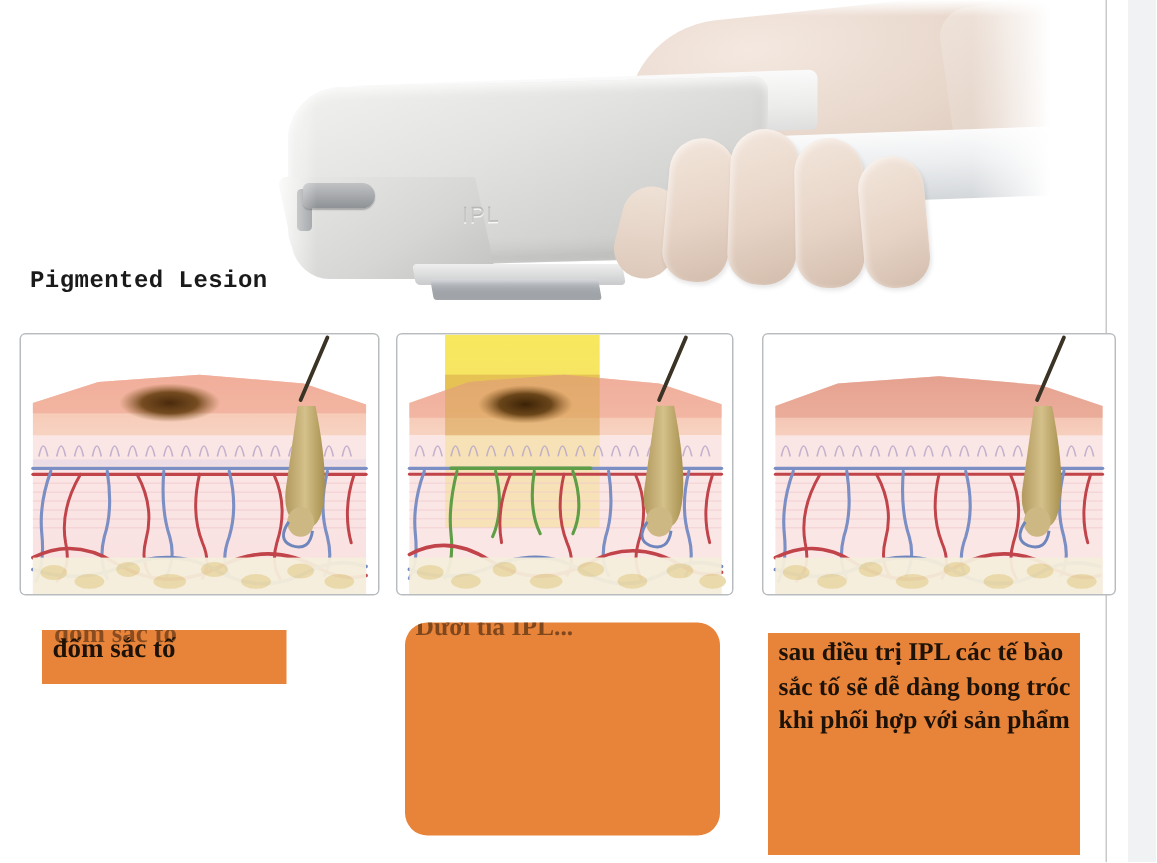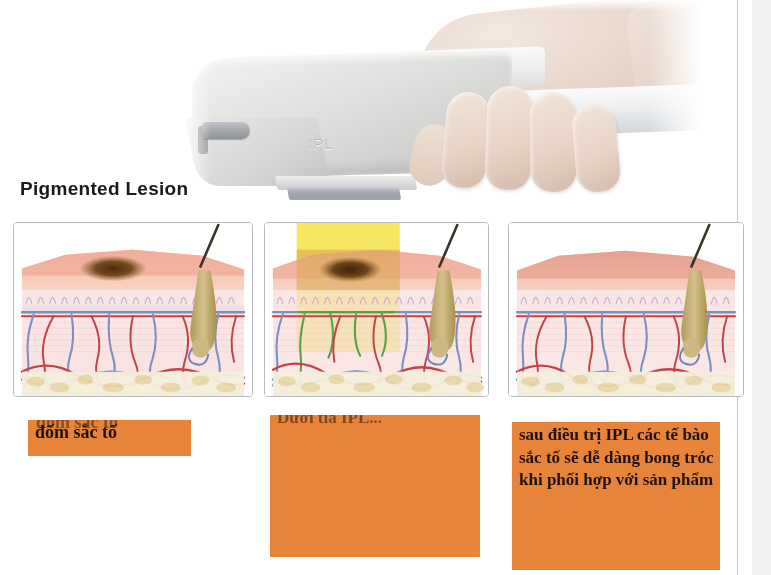--- a/index.html
+++ b/index.html
@@ -168,23 +168,23 @@
     background:
       linear-gradient(90deg, #fff 0%, rgba(255,255,255,0) 6%, rgba(255,255,255,0) 90%, #fff 100%),
       linear-gradient(180deg, #fff 0%, rgba(255,255,255,0) 5%, rgba(255,255,255,0) 88%, #fff 100%);
     pointer-events: none;
   }
 
   
   #page-title {
     position: absolute;
     left: 20px; top: 178px;
-    font-family: Liberation Sans, sans-serif;
+    font-family: Liberation Mono, monospace;
     font-weight: bold;
-    font-size: 19px;
+    font-size: 16px;
     letter-spacing: .3px;
     color: #1a1a1a;
     white-space: nowrap;
   }
 
   
   .skin-panel {
     position: absolute;
     top: 222px;
     height: 175px;
@@ -207,21 +207,21 @@
     color: #1d1208;
     font-family: "Liberation Serif", serif;
     font-weight: bold;
     font-size: 17px;
     line-height: 1.33;
     box-sizing: border-box;
     padding: 8px 6px 4px 7px;
     overflow: hidden;
   }
   #caption-1 { left: 28px;  top: 420px; width: 163px; height: 36px; font-size: 18px; padding-top: 1px; }
-  #caption-2 { left: 270px; top: 415px; width: 210px; height: 142px; padding-top: 12px; }
+  #caption-2 { left: 270px; top: 415px; width: 210px; height: 142px; padding-top: 12px; border-radius: 15px; }
   #caption-3 { left: 512px; top: 422px; width: 208px; height: 148px; padding-top: 2px; }
 
   .caption-ghost {
     position: absolute;
     left: 7px; top: -8px;
     font-family: "Liberation Serif", serif;
     font-weight: bold;
     font-size: 17px;
     color: rgba(40,22,6,.55);
     white-space: nowrap;

